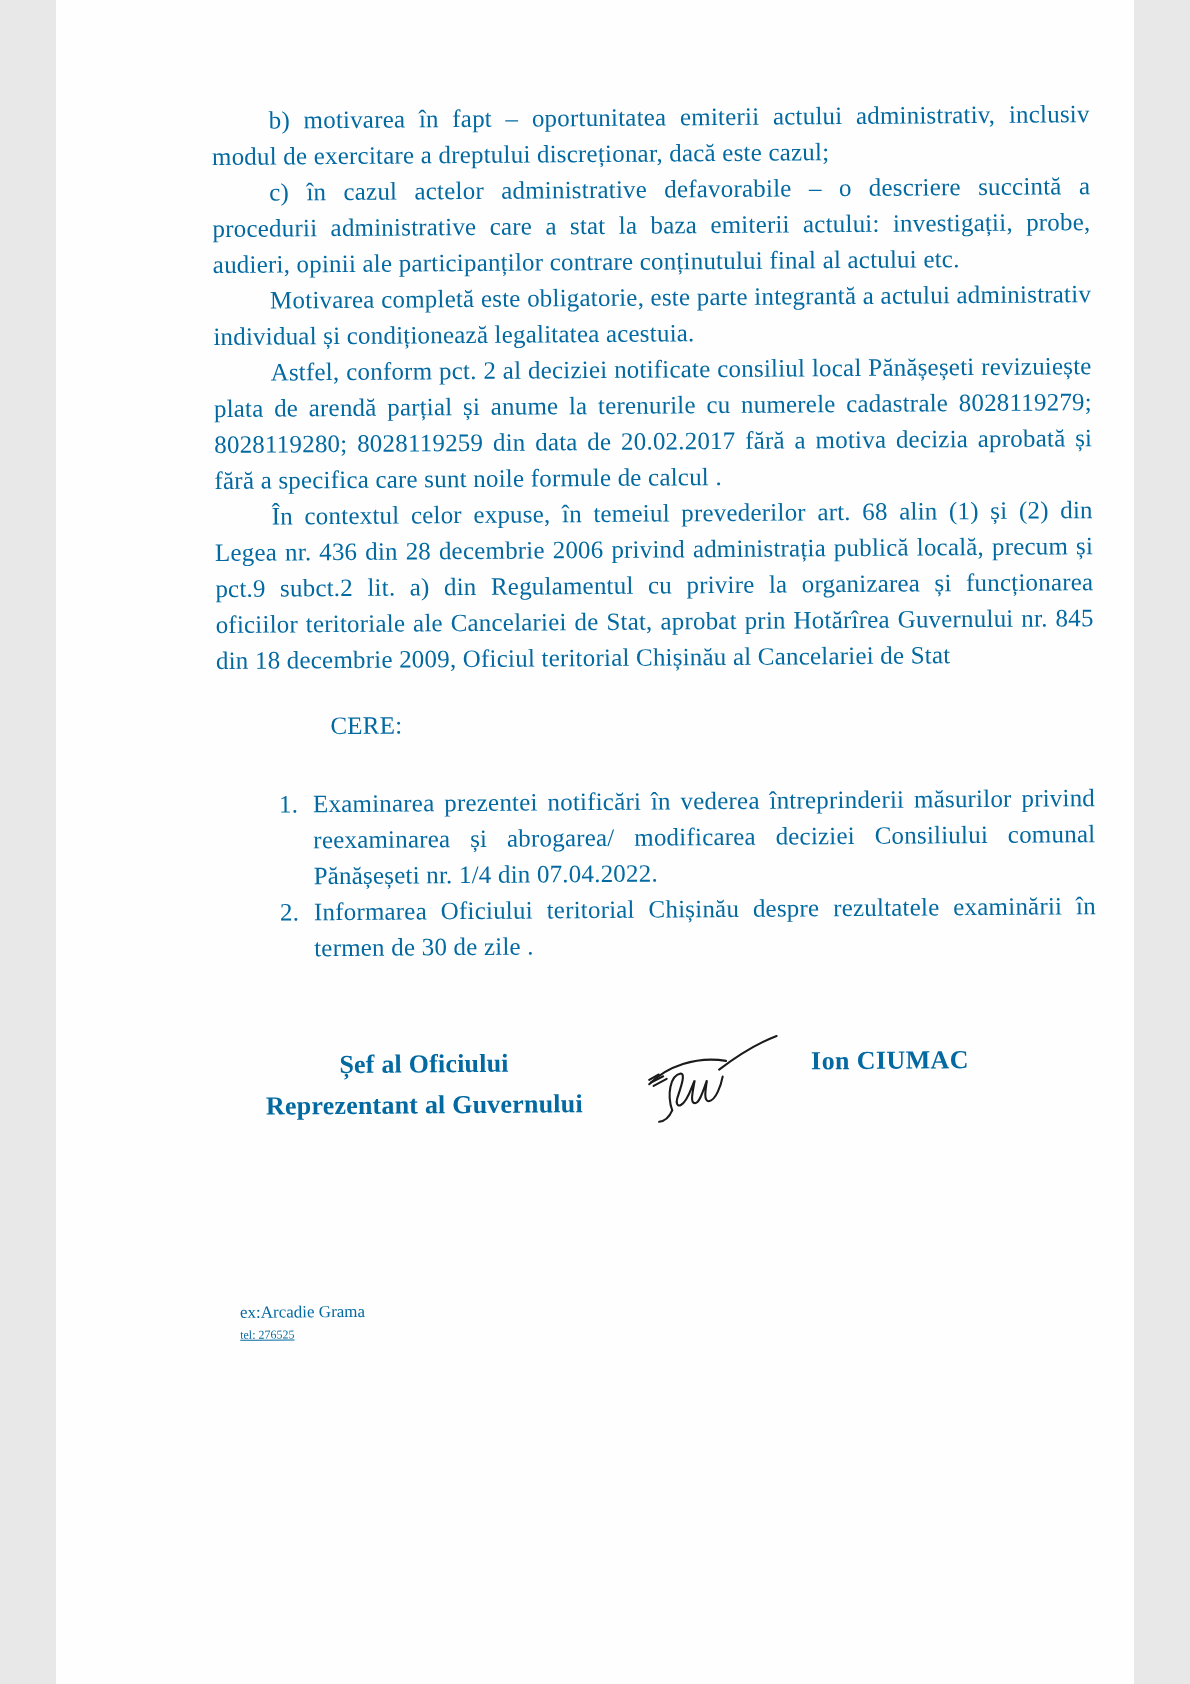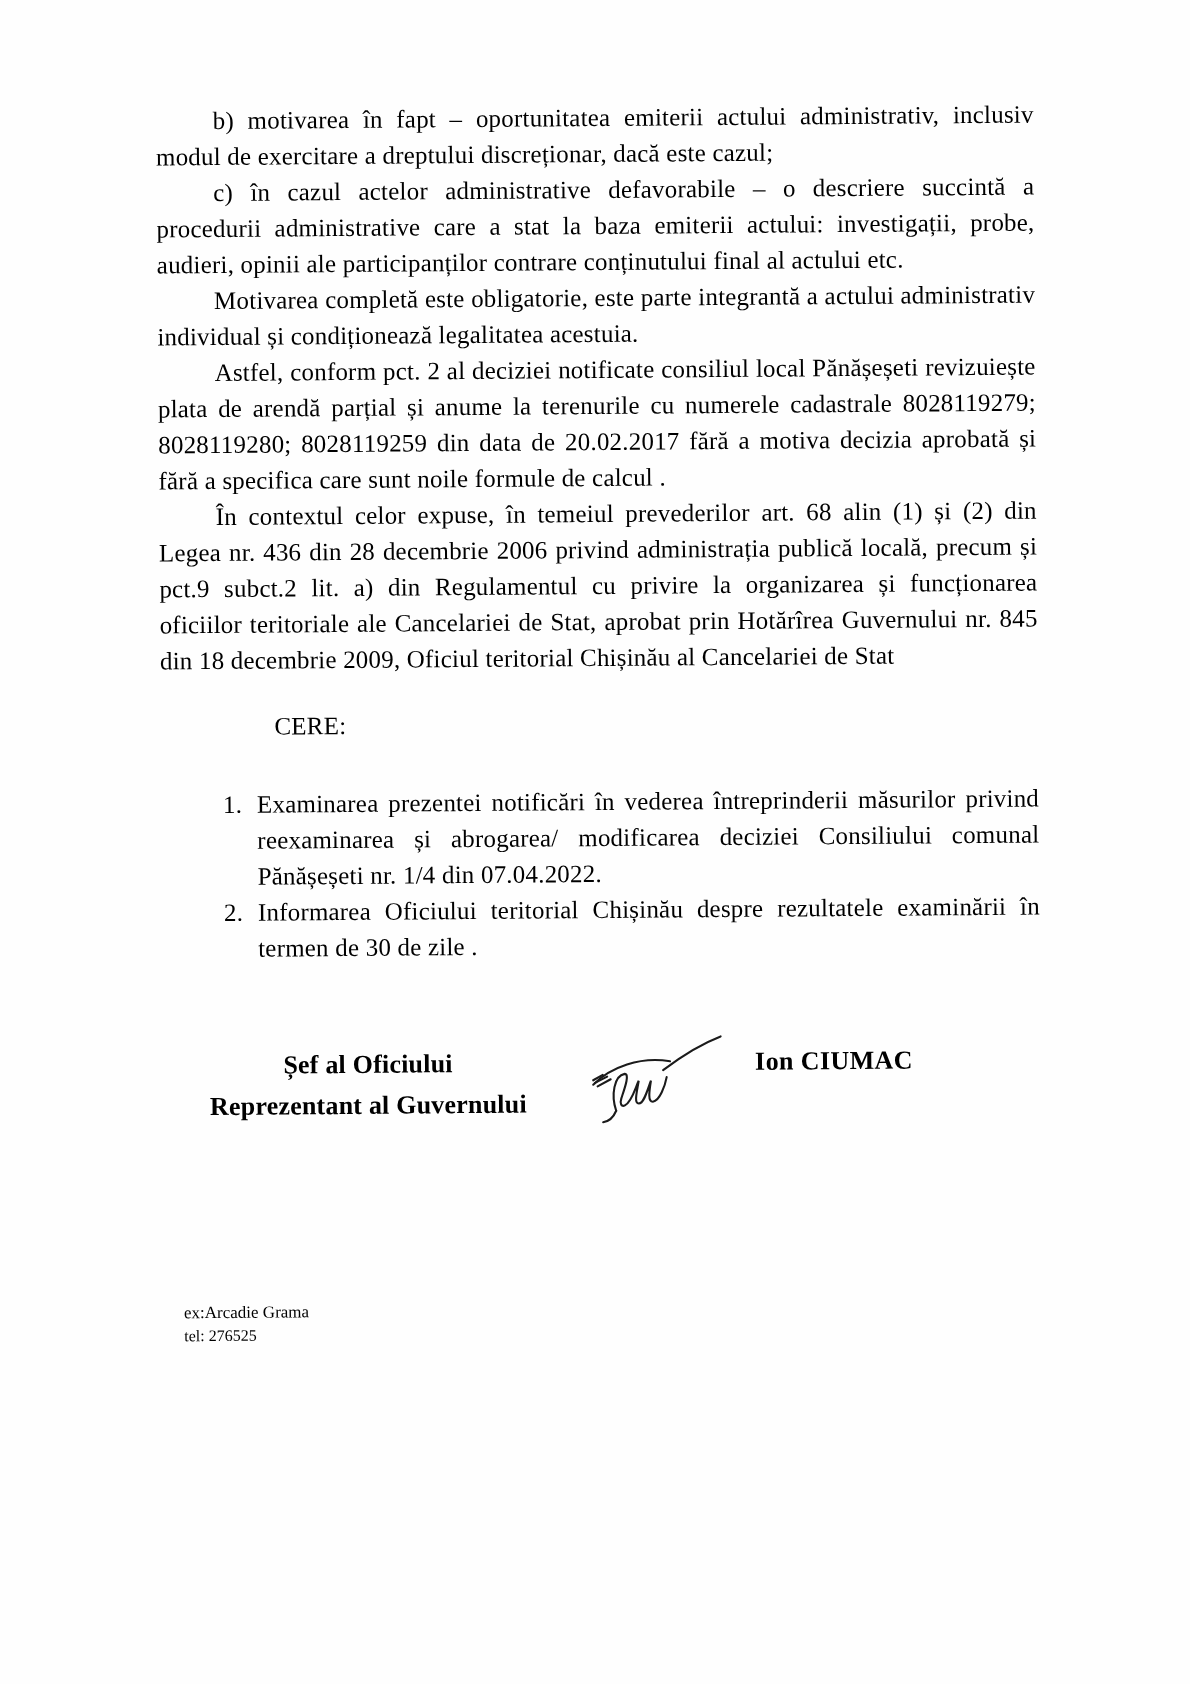--- a/index.html
+++ b/index.html
@@ -2,27 +2,27 @@
 <html><head>
 <meta charset="utf-8">
 <style>
   html, body {
     margin: 0;
     padding: 0;
     background: #e8e8e8;
   }
   .page {
     position: relative;
-    width: 1190px;
+    width: 1078px;
     height: 1684px;
     margin: 0 auto;
     background: #fefefe;
     overflow: hidden;
     font-family: "Liberation Serif", "DejaVu Serif", serif;
-    color: #000000;
+    color: #0369a1;
   }
   .scan {
     position: absolute;
     inset: 0;
     transform: rotate(-0.45deg);
     transform-origin: 50% 40%;
   }
   .body-text {
     position: absolute;
     left: 160px;
@@ -97,21 +97,22 @@
   }
   .footer-note {
     position: absolute;
     left: 141px;
     top: 1298px;
     font-size: 17px;
     line-height: 23px;
     margin-left: 38px;
   }
   .footer-note .phone {
-    font-size: 16px;
+    font-size: 12px;
+    text-decoration: underline;
   }
 </style>
 </head>
 <body>
 
 <div class="page">
   <div class="scan">
 
     <div class="body-text">
       <p>b) motivarea în fapt – oportunitatea emiterii actului administrativ, inclusiv modul de exercitare a dreptului discreționar, dacă este cazul;</p>

